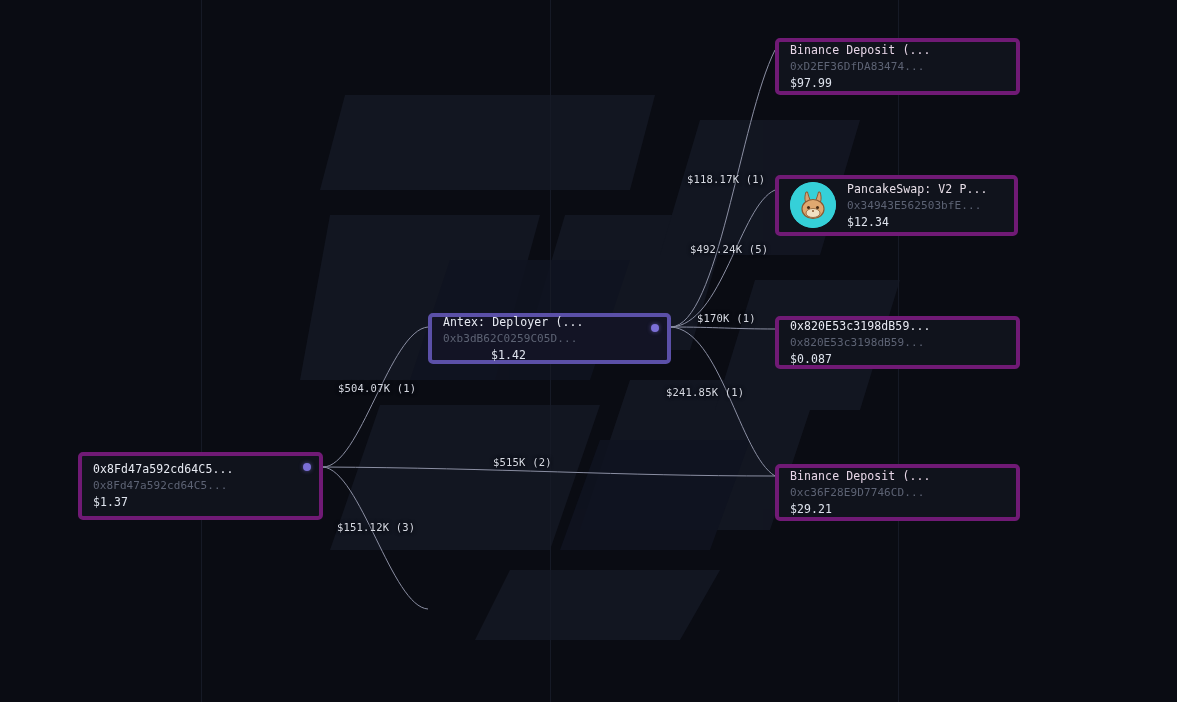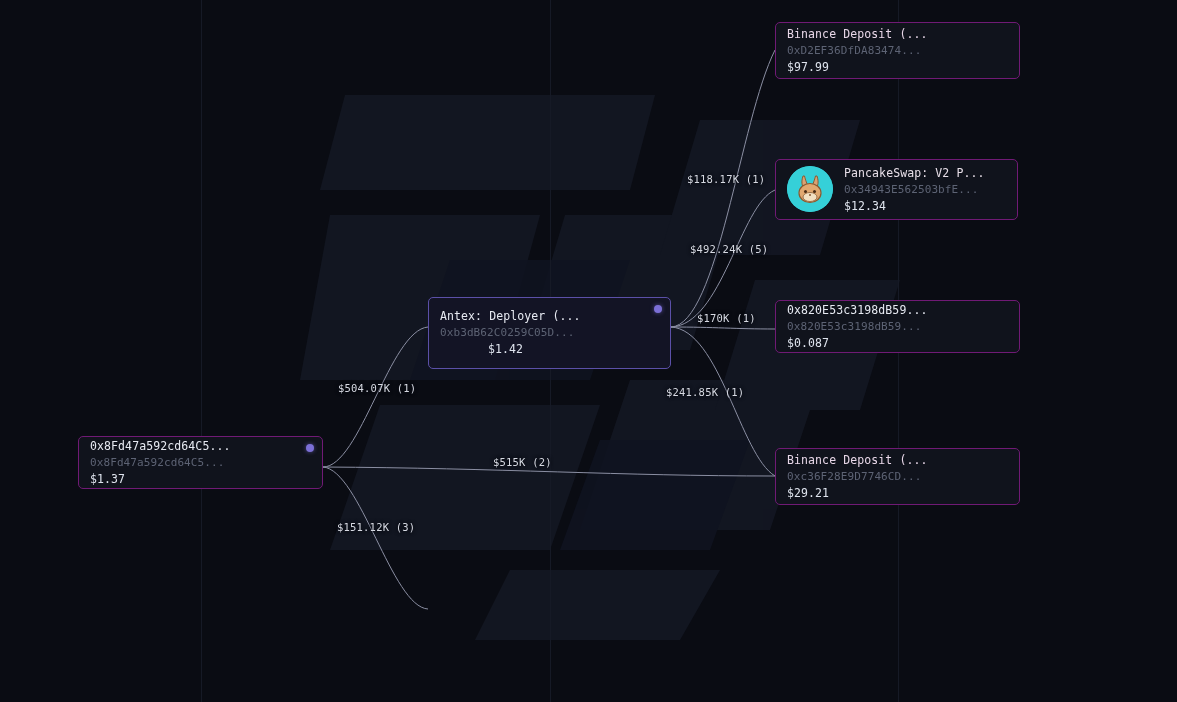--- a/index.html
+++ b/index.html
@@ -25,26 +25,27 @@
     letter-spacing:.2px;
     white-space:nowrap;
     text-shadow:0 0 4px #0a0c13,0 0 3px #0a0c13;
   }
 
   
   .node{
     position:absolute;
     box-sizing:border-box;
     background:#10131c;
-    border:1px solid #701a75;
+    border:4px solid #701a75;
     border-radius:5px;
     padding:9px 11px 10px 11px;
     display:flex;
     align-items:center;
     gap:11px;
+    margin-top:16px;
   }
   .node.accent{
     border-color:#5b50a8;
     background:#131425;
   }
   .node-body{display:flex;flex-direction:column;gap:3px;min-width:0;flex:1;}
   .node-title{
     font-size:11.5px;
     color:#e7eaf2;
     letter-spacing:.1px;
@@ -124,30 +125,30 @@
   </svg>
 
   <div class="edge-label" style="left:338px;top:382px;">$504.07K (1)</div>
   <div class="edge-label" style="left:493px;top:456px;">$515K (2)</div>
   <div class="edge-label" style="left:337px;top:521px;">$151.12K (3)</div>
   <div class="edge-label" style="left:687px;top:173px;">$118.17K (1)</div>
   <div class="edge-label" style="left:690px;top:243px;">$492.24K (5)</div>
   <div class="edge-label" style="left:697px;top:312px;">$170K (1)</div>
   <div class="edge-label" style="left:666px;top:386px;">$241.85K (1)</div>
 
-  <div class="node" style="left:78px;top:436px;width:245px;height:53px;">
+  <div class="node" style="left:78px;top:436px;width:245px;height:68px;">
     <div class="node-body">
       <div class="node-title">0x8Fd47a592cd64C5...</div>
       <div class="node-addr">0x8Fd47a592cd64C5...</div>
       <div class="node-value">$1.37</div>
     </div>
     <span class="dot"></span>
   </div>
 
-  <div class="node accent" style="left:428px;top:297px;width:243px;height:72px;">
+  <div class="node accent" style="left:428px;top:297px;width:243px;height:51px;">
     <div class="node-body">
       <div class="node-title">Antex: Deployer (...</div>
       <div class="node-addr">0xb3dB62C0259C05D...</div>
       <div class="node-value indent">$1.42</div>
     </div>
     <span class="dot"></span>
   </div>
 
 
   <div class="node" style="left:775px;top:22px;width:245px;height:57px;">

